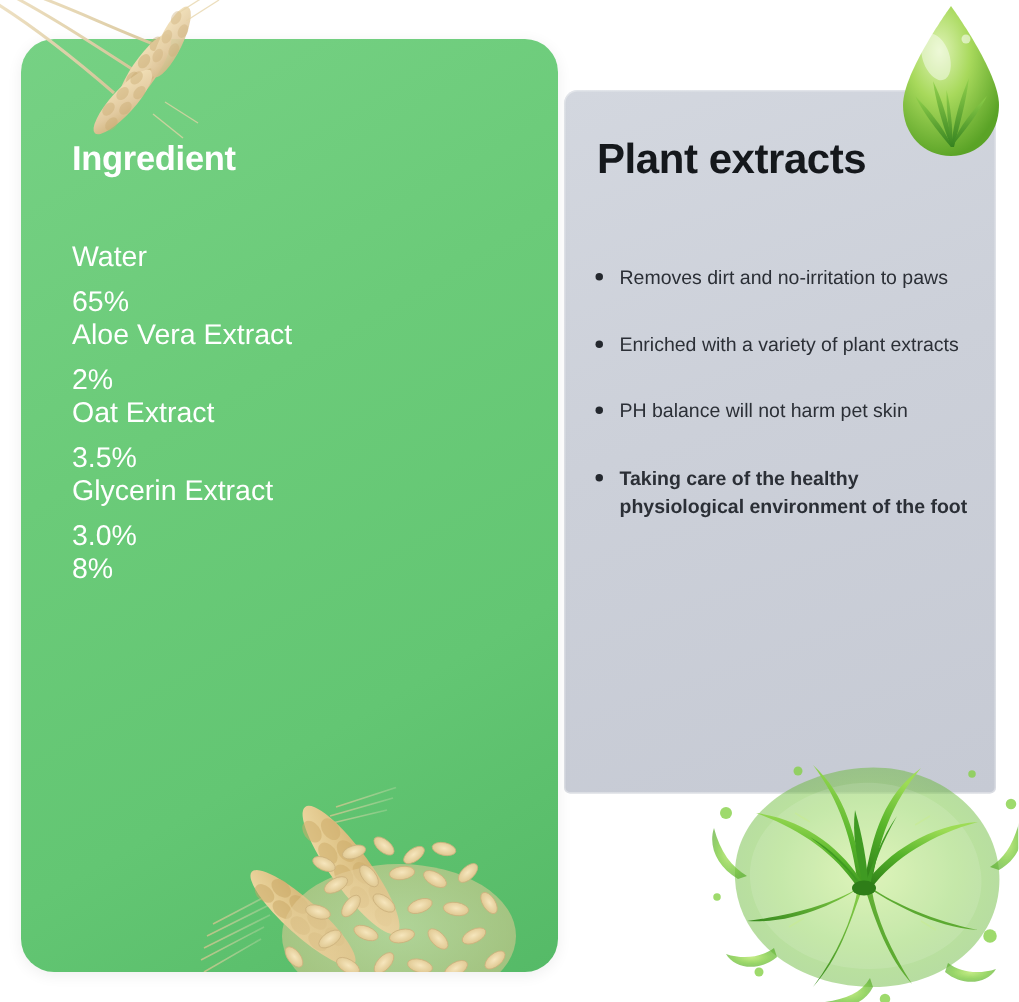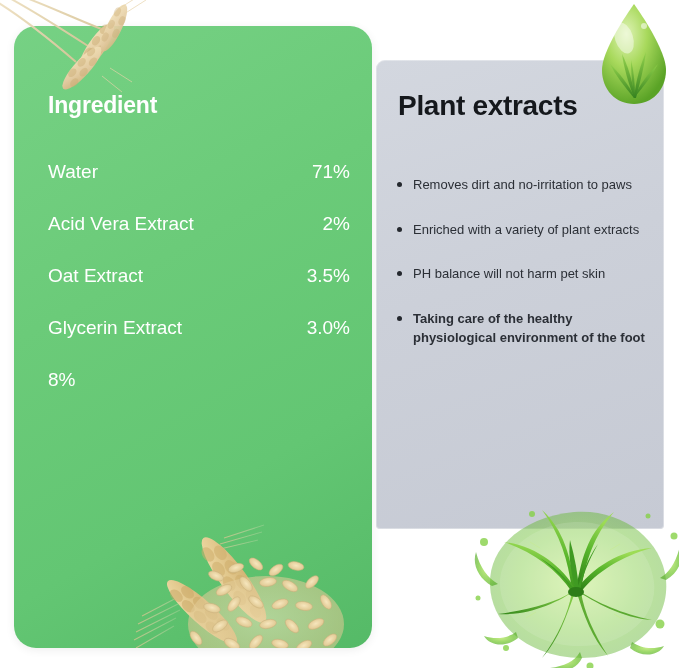--- a/index.html
+++ b/index.html
@@ -45,21 +45,21 @@
     overflow:hidden;
   }
   .table-head{
     position:absolute;left:34px;top:66px;width:300px;
     display:flex;justify-content:space-between;align-items:baseline;
     color:#ffffff;font-size:23px;font-weight:bold;letter-spacing:-0.2px;
   }
   .rows{position:absolute;left:34px;top:135px;width:302px;}
   .row{
     display:flex;justify-content:space-between;align-items:baseline;
-    color:#ffffff;font-size:19px;height:52px;
+    color:#ffffff;font-size:19px;height:52px;flex-direction:column;
   }
   .row .pct{font-size:19px;}
 
   
   .wheat-topleft{position:absolute;left:-8px;top:-10px;width:160px;height:110px;}
 
   
   .wheat-bottom{position:absolute;left:110px;top:494px;width:268px;height:160px;}
 
   
@@ -98,24 +98,24 @@
 
   <div class="green-card">
 
     <div class="table-head">
       <span>Ingredient</span>
     </div>
 
     <div class="rows">
       <div class="row">
         <span class="nm">Water</span>
-        <span class="pct">71%</span>
+        <span class="pct">65%</span>
       </div>
       <div class="row">
-        <span class="nm">Acid Vera Extract</span>
+        <span class="nm">Aloe Vera Extract</span>
         <span class="pct">2%</span>
       </div>
       <div class="row">
         <span class="nm">Oat Extract</span>
         <span class="pct">3.5%</span>
       </div>
       <div class="row">
         <span class="nm">Glycerin Extract</span>
         <span class="pct">3.0%</span>
       </div>

